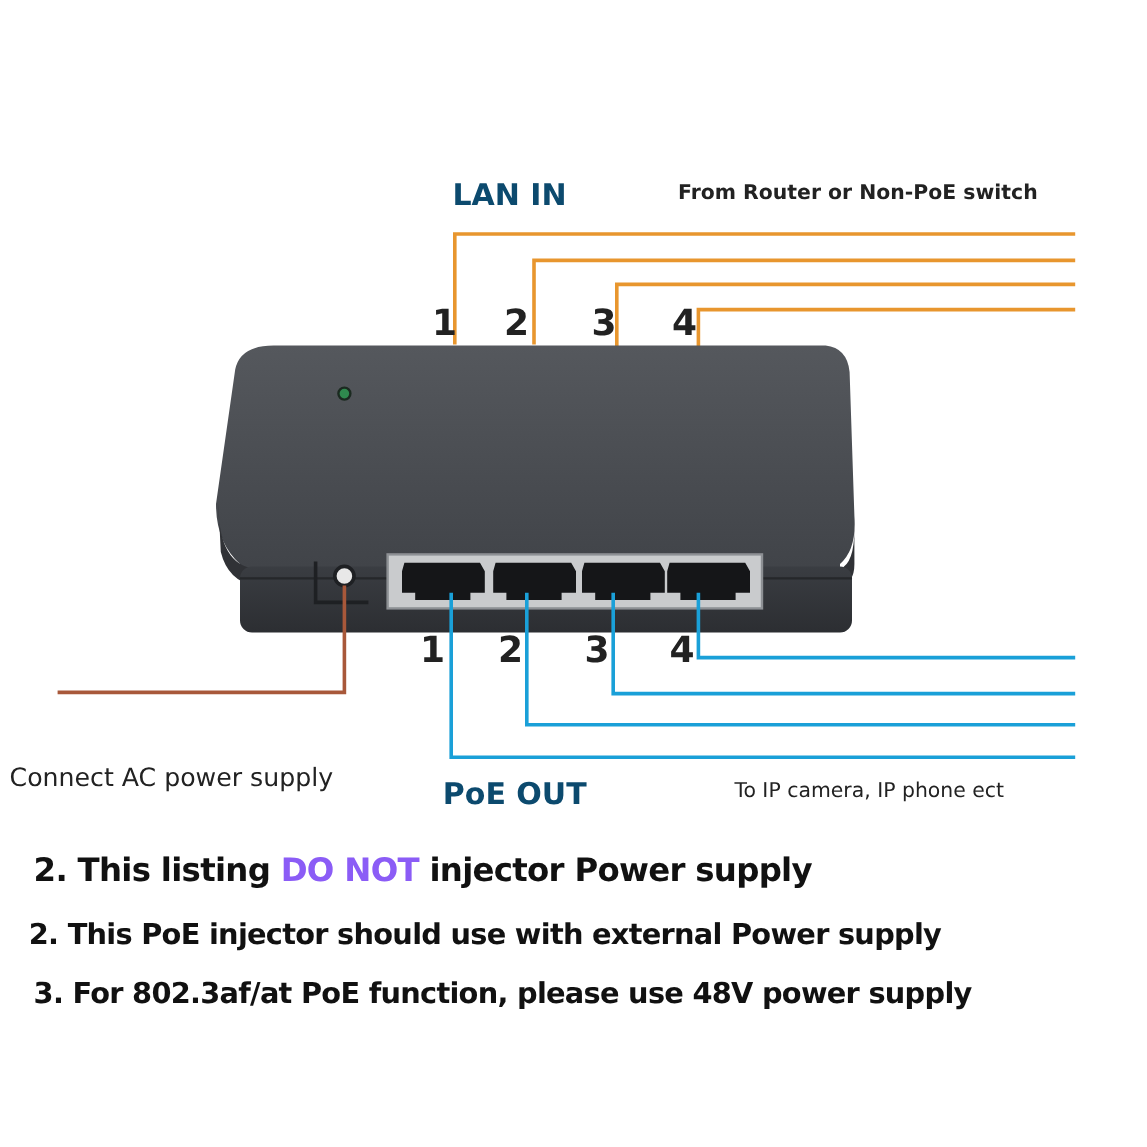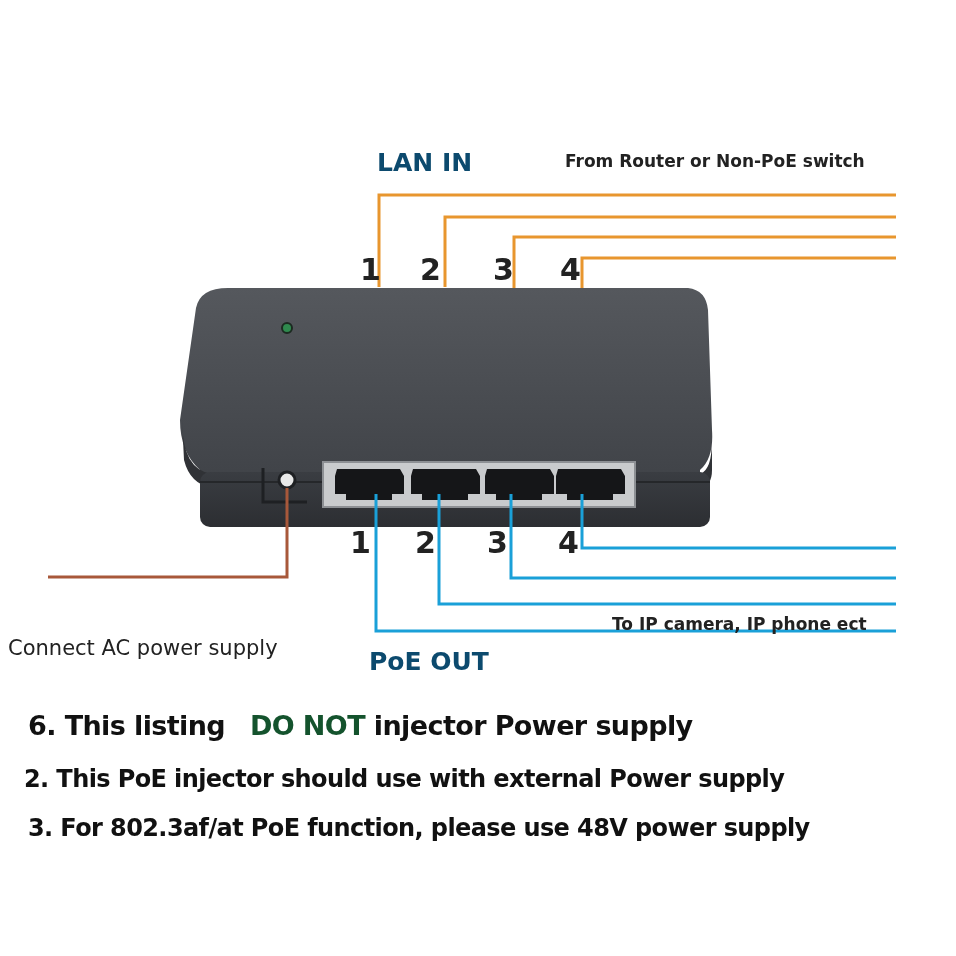--- a/index.html
+++ b/index.html
@@ -2,21 +2,21 @@
 <html><head>
 <meta charset="utf-8">
 <style>
   html, body { margin: 0; padding: 0; background: #ffffff; }
   body { width: 956px; height: 956px; position: relative; overflow: hidden; font-family: "DejaVu Sans", sans-serif; }
   .abs { position: absolute; }
   .label-blue { color: #0c4a6e; font-weight: bold; font-size: 25px; }
   .label-black { color: #222; font-size: 17px; font-weight: bold; }
   .num { font-size: 30px; color: #222; font-family: "DejaVu Sans", sans-serif; font-weight: bold; }
   .note { font-family: "DejaVu Sans", sans-serif; font-weight: bold; font-size: 24px; color: #111; white-space: nowrap; letter-spacing: -0.6px; }
-  .note .red { color: #14532d; margin-left: 16px; }
+  .note .red { color: #8b5cf6; }
   svg { position: absolute; left: 0; top: 0; }
 </style>
 </head>
 <body>
 
 <svg width="956" height="956" viewBox="0 0 956 956">
   <defs>
     <linearGradient id="topface" x1="0" y1="0" x2="0" y2="1">
       <stop offset="0" stop-color="#55585d"></stop>
       <stop offset="1" stop-color="#3b3e43"></stop>
@@ -73,19 +73,19 @@
 <div class="abs num" style="left:560px; top:252px;">4</div>
 
 <div class="abs num" style="left:350px; top:525px;">1</div>
 <div class="abs num" style="left:415px; top:525px;">2</div>
 <div class="abs num" style="left:487px; top:525px;">3</div>
 <div class="abs num" style="left:558px; top:525px;">4</div>
 
 <div class="abs label-black" style="left:8px; top:588px; font-weight:normal; font-size:21px;margin-top:48px;">Connect AC power supply</div>
 
 <div class="abs label-blue" style="left:369px; top:647px;">PoE OUT</div>
-<div class="abs label-black" style="left:612px; top:614px; font-weight:bold;">To IP camera, IP phone ect</div>
+<div class="abs label-black" style="left:612px; top:649px; font-weight:normal;">To IP camera, IP phone ect</div>
 
 <div class="abs note" style="left:28px; top:710px; font-size:27px;">
-  <span>6. This listing </span><span class="red">DO NOT</span><span> injector Power supply</span>
+  <span>2. This listing </span><span class="red">DO NOT</span><span> injector Power supply</span>
 </div>
 <div class="abs note" style="left:24px; top:765px;">2. This PoE injector should use with external Power supply</div>
 <div class="abs note" style="left:28px; top:814px;">3. For 802.3af/at PoE function, please use 48V power supply</div>
 
 </body></html>

